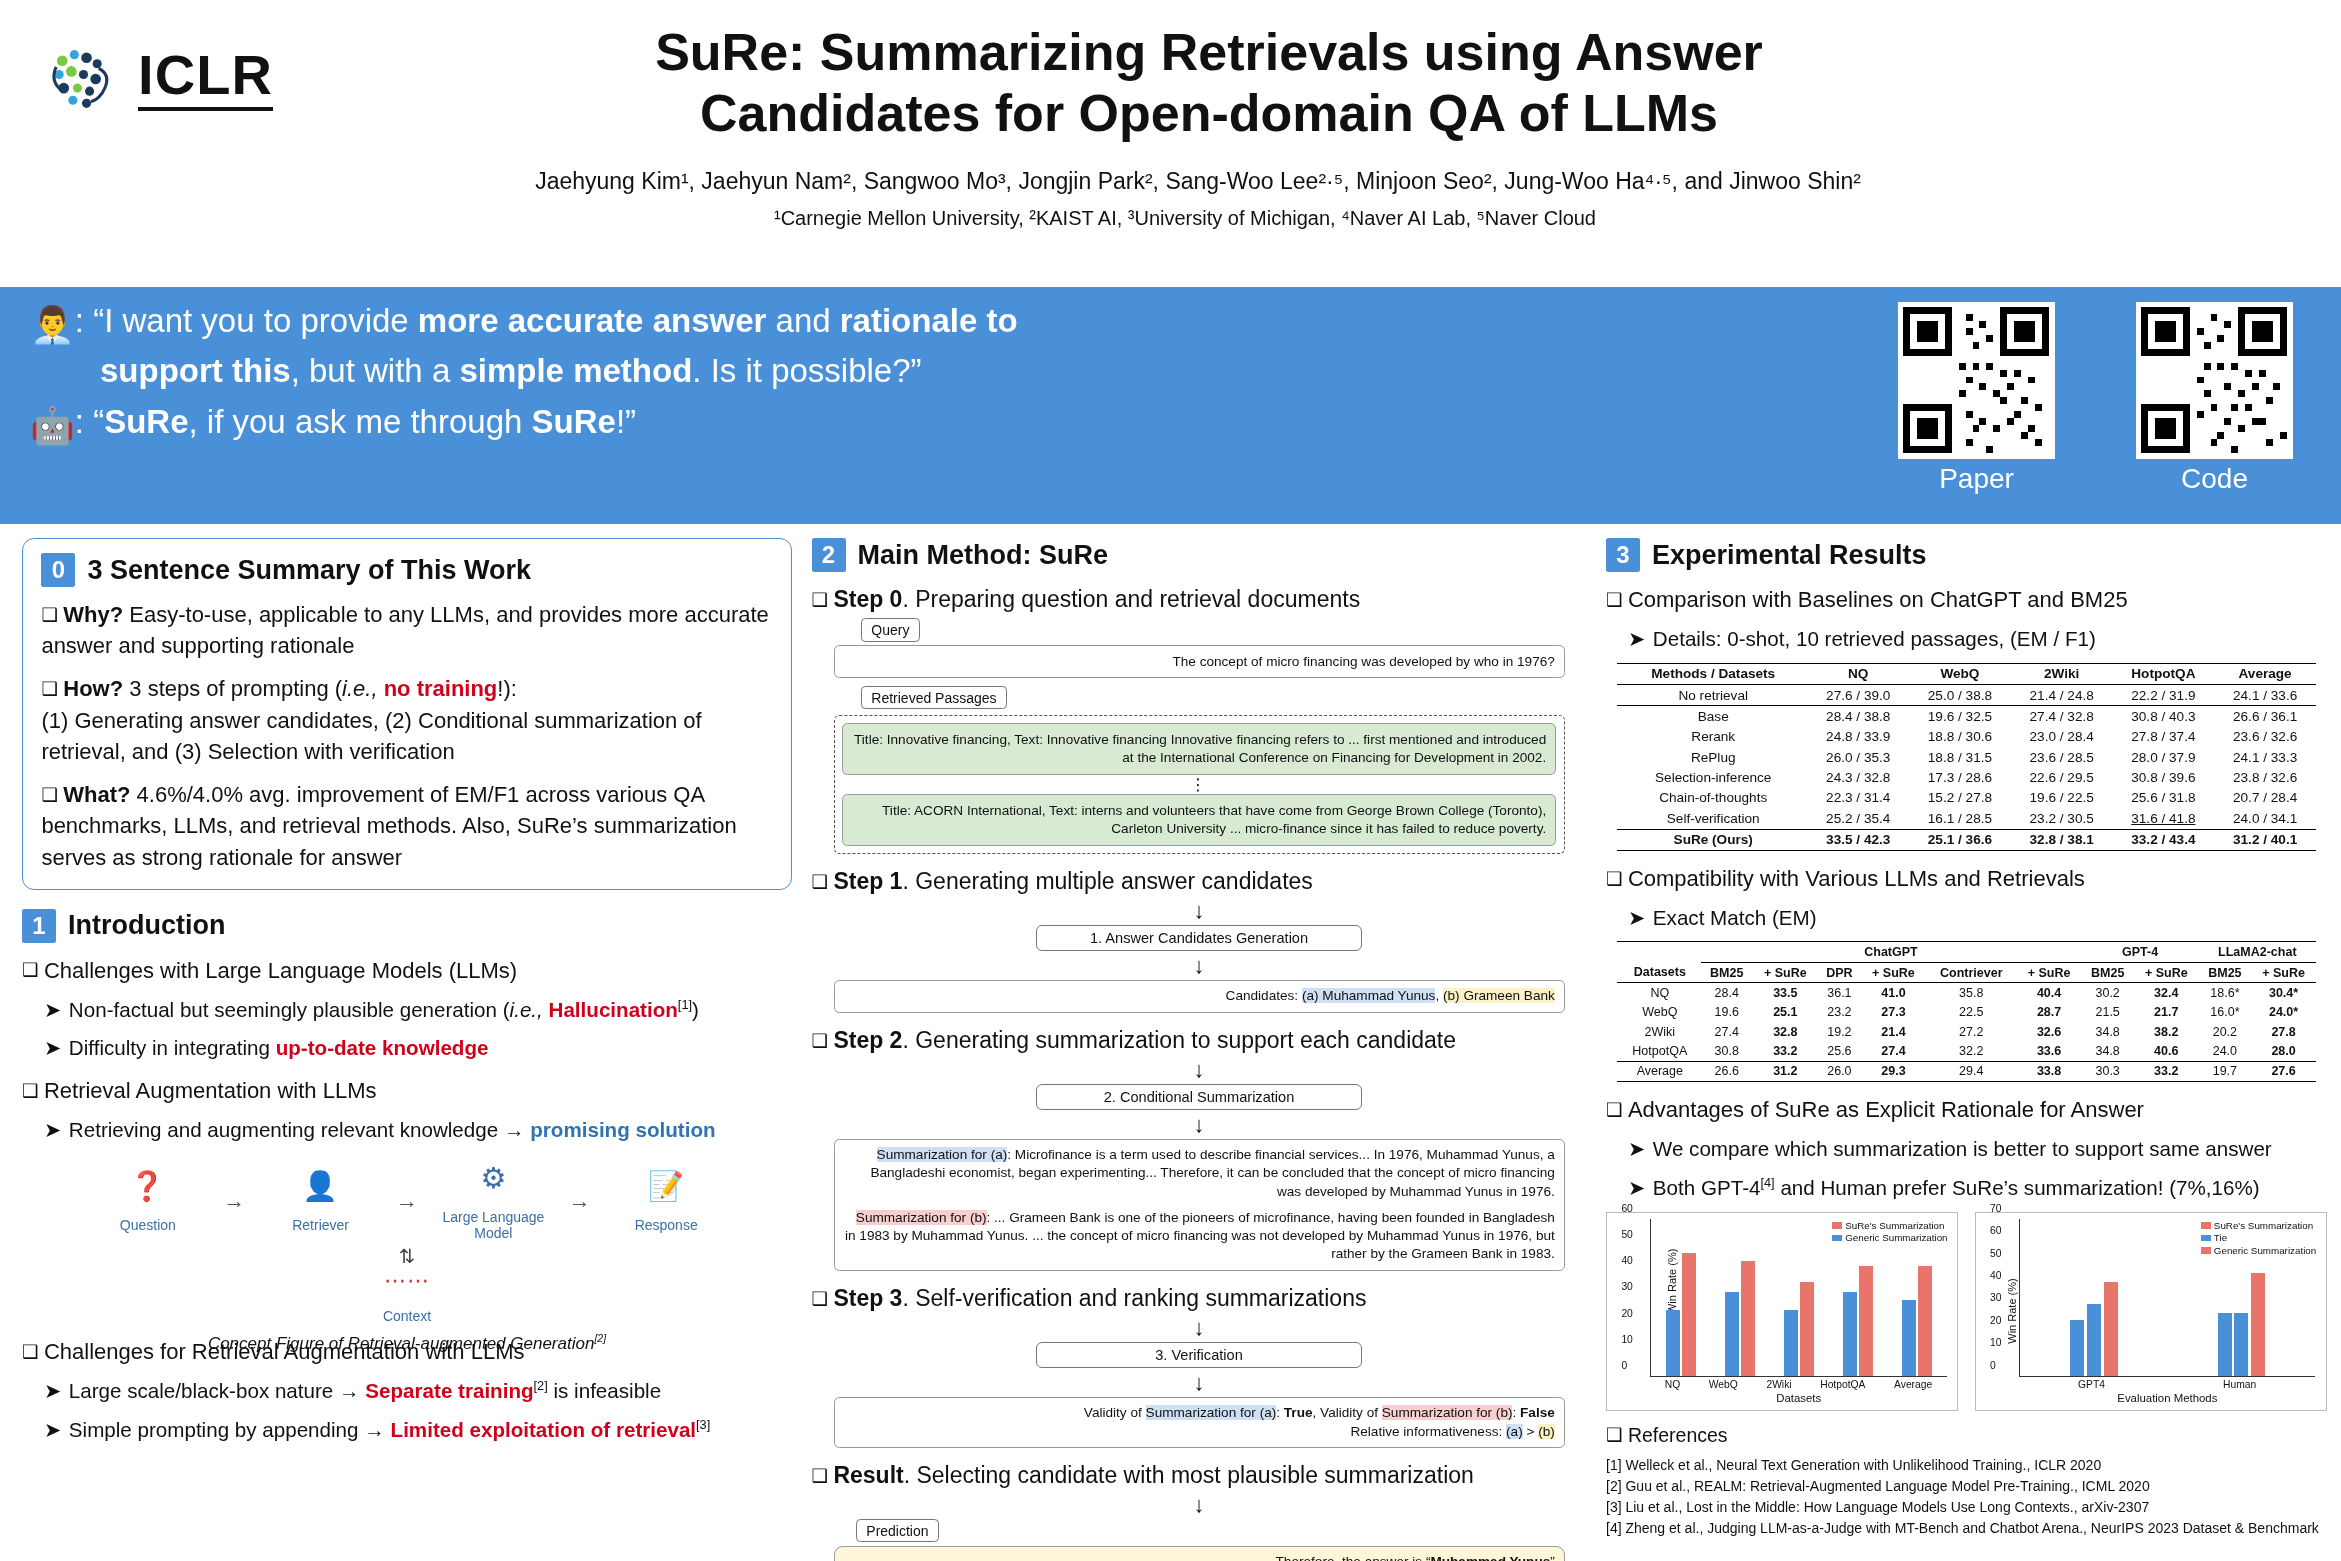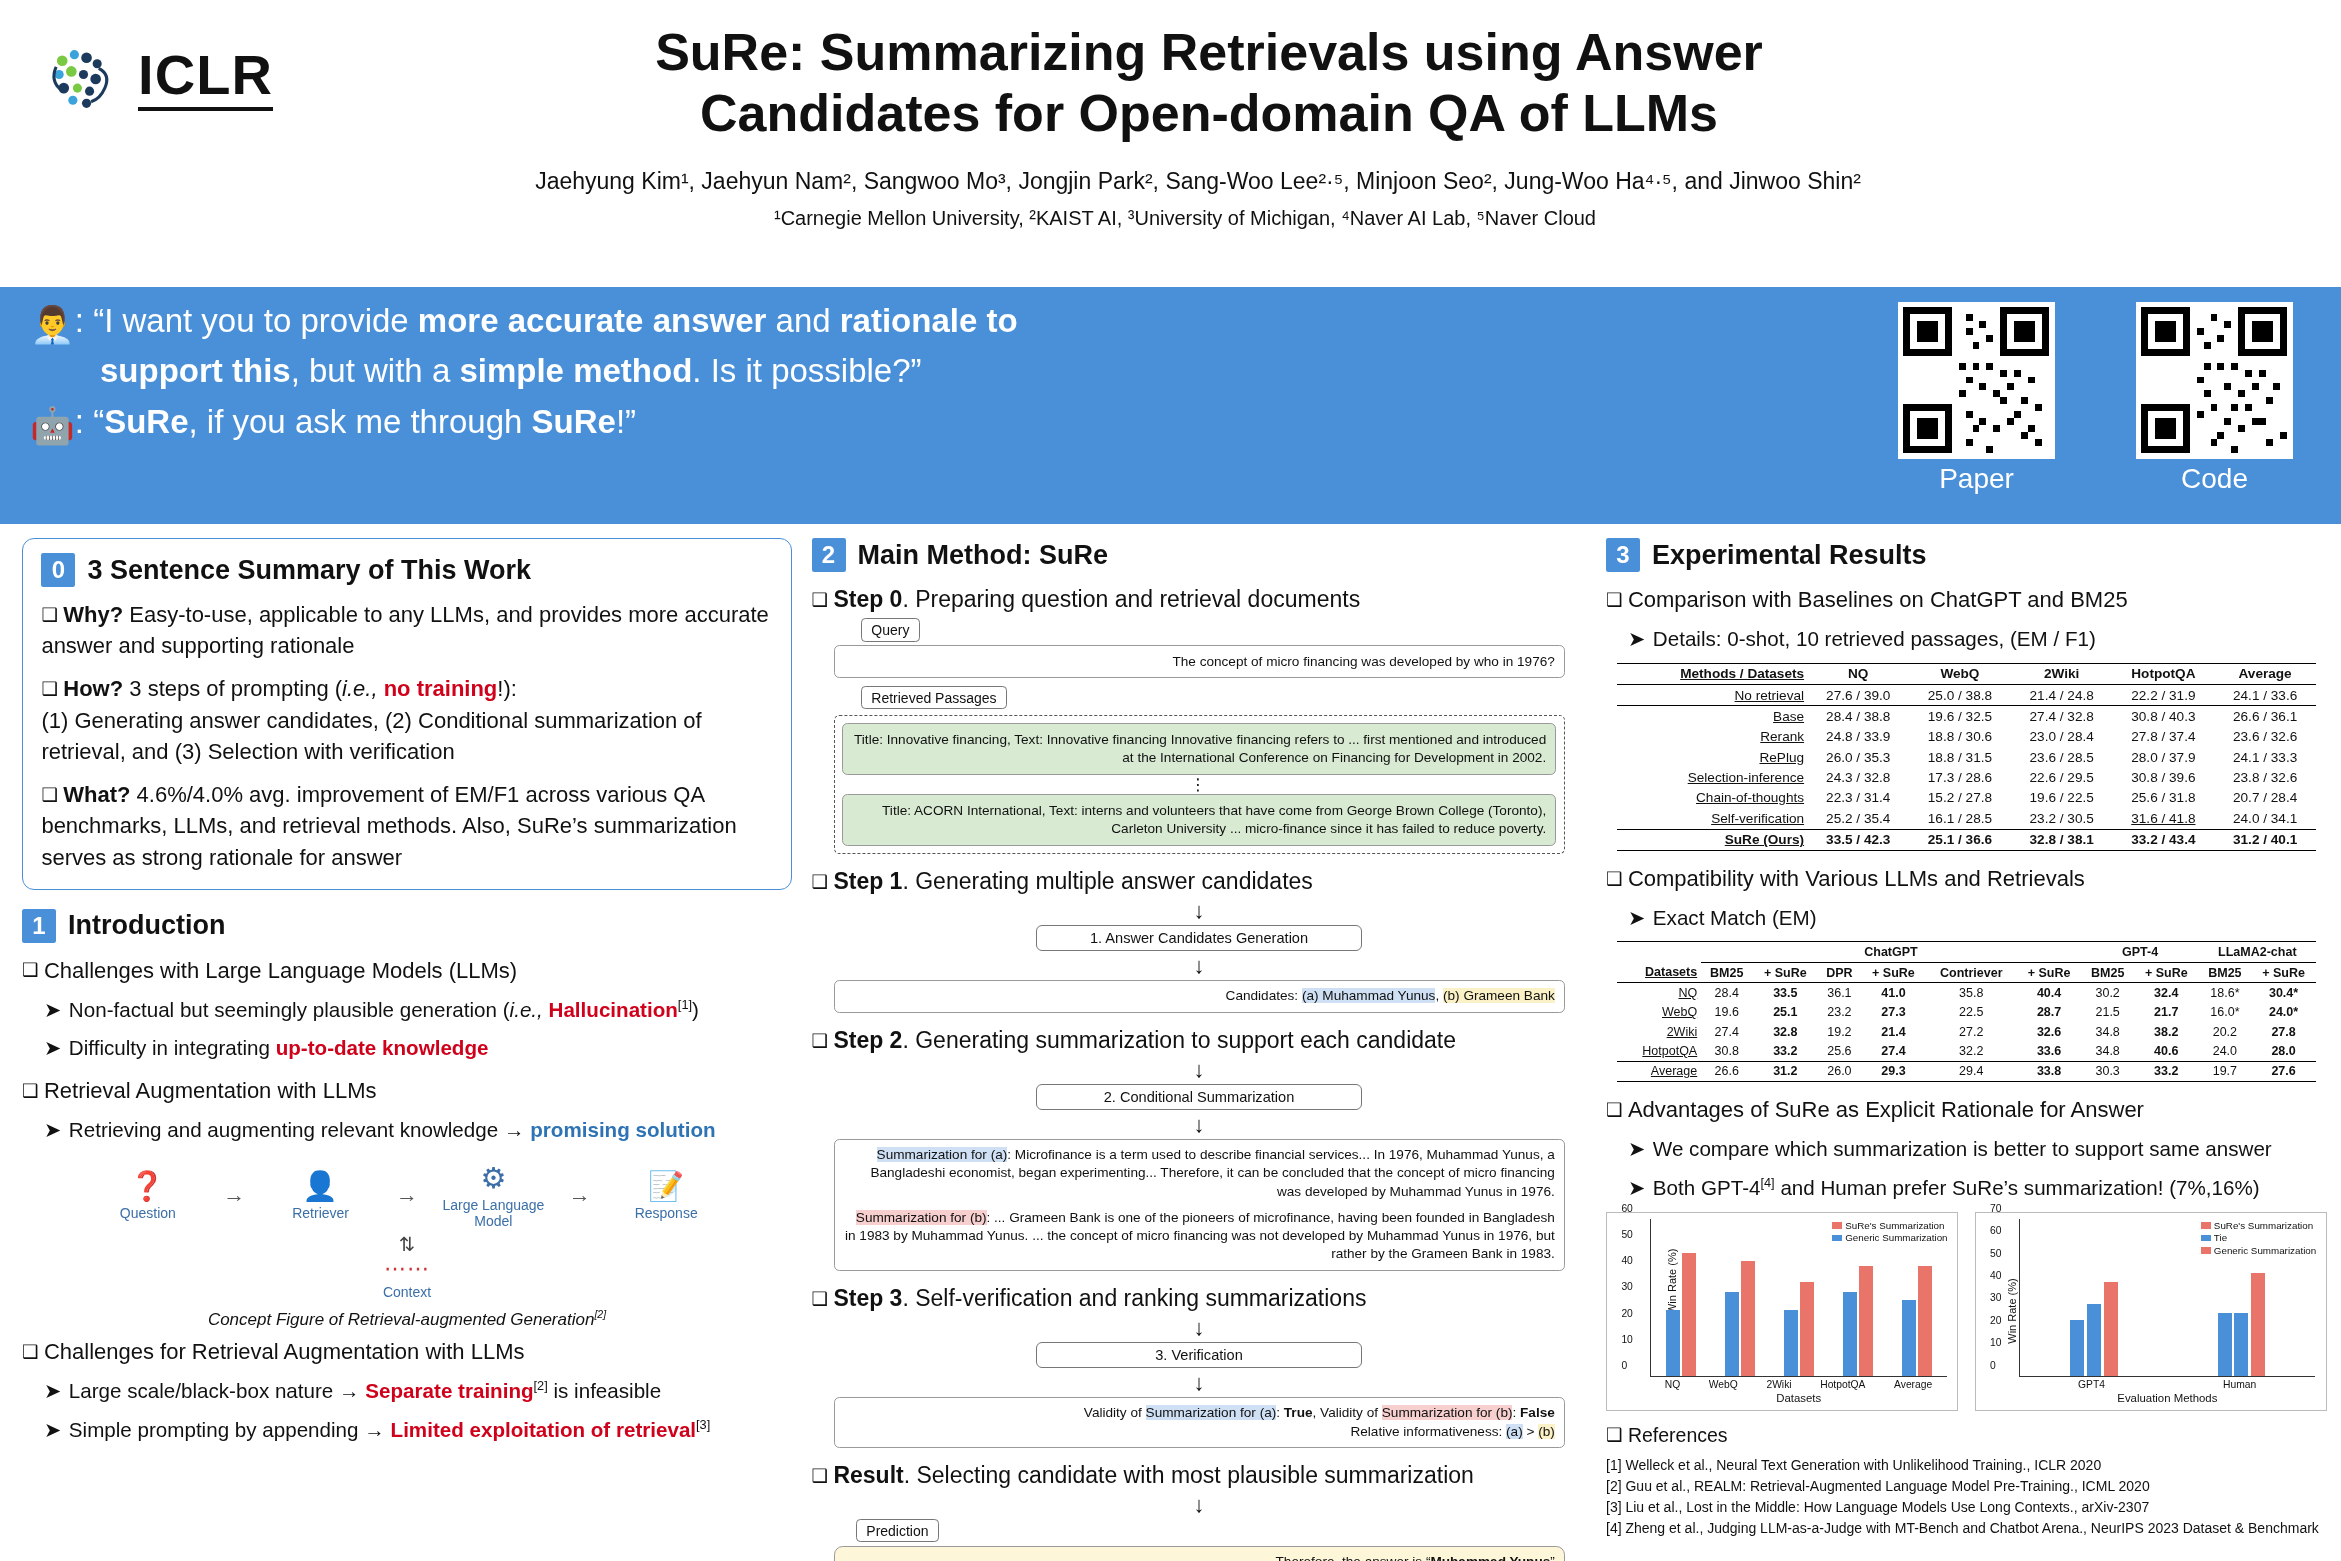--- a/index.html
+++ b/index.html
@@ -62,21 +62,21 @@
   .red{color:#d0021b;font-weight:bold;}
   .blue{color:#2e74b5;font-weight:bold;}
   .arrow-item{font-size:20.6px;line-height:1.4;margin-top:9.8px;padding-left:22px;}
   .arrow{margin-right:7.6px;}
   .caption{font-size:17px;font-style:italic;text-align:center;margin-top:8.7px;}
   
   .concept{margin-top:16.3px;height:163px;position:relative;}
   .cf-row{display:flex;align-items:center;justify-content:center;gap:18.4px;}
   .cf-item{text-align:center;width:114px;}
   .cf-ico{font-size:29px;color:#3b6fa8;}
-  .cf-lbl{font-size:14px;color:#3b6fa8;margin-top:2px;}
+  .cf-lbl{font-size:14px;color:#3b6fa8;margin-top:14px;}
   .cf-arrow{font-size:22px;color:#555;}
   .cf-center{text-align:center;margin-top:3.3px;}
   
   .step{font-size:23px;margin:14px 0 5.4px 0;}
   .flowbox{
     border:1.1px solid #999;border-radius:5.4px;padding:6.5px 8.7px;font-size:13.6px;background:#fff;
     line-height:1.35;
     text-align:right;
   }
   .tagbox{
@@ -90,21 +90,21 @@
   .dashed{border:1.6px dashed #555;border-radius:5.4px;padding:7.6px;margin-top:5.4px;}
   .green{background:#d9ead3;}
   .yellowbg{background:#fdf6d8;}
   .hl-blue{background:#cfe0f5;}
   .hl-red{background:#f7cfcf;}
   .hl-yellow{background:#fbf1c6;}
   .dots{text-align:center;font-size:16.3px;letter-spacing:2.2px;}
   
   table{border-collapse:collapse;font-size:13.6px;width:100%;}
   .tbl1 th,.tbl1 td{padding:2.7px 3.3px;text-align:center;}
-  .tbl1 .lft{text-align:right;padding-left:5.4px;text-decoration:underline;}
+  .tbl1 .lft{text-align:center;padding-left:5.4px;}
   .rule-top{border-top:1.6px solid #000;}
   .rule-bot{border-bottom:1.6px solid #000;}
   .rule-mid{border-bottom:0.8px solid #000;}
   .tblwrap{margin:8.7px 0 3.3px 0;padding:0 11px;}
   .u{text-decoration:underline;}
   
   .charts{display:flex;gap:16.3px;margin-top:9.8px;}
   .chartbox{border:0.5px solid #bbb;background:#fff;padding:5.4px;flex:1;position:relative;}
   .chart-area{position:relative;height:157px;margin-left:38px;margin-right:5.4px;border-left:1.1px solid #333;border-bottom:1.1px solid #333;}
   .bars{position:absolute;left:0;bottom:0;width:100%;height:100%;display:flex;align-items:flex-end;justify-content:space-around;}

